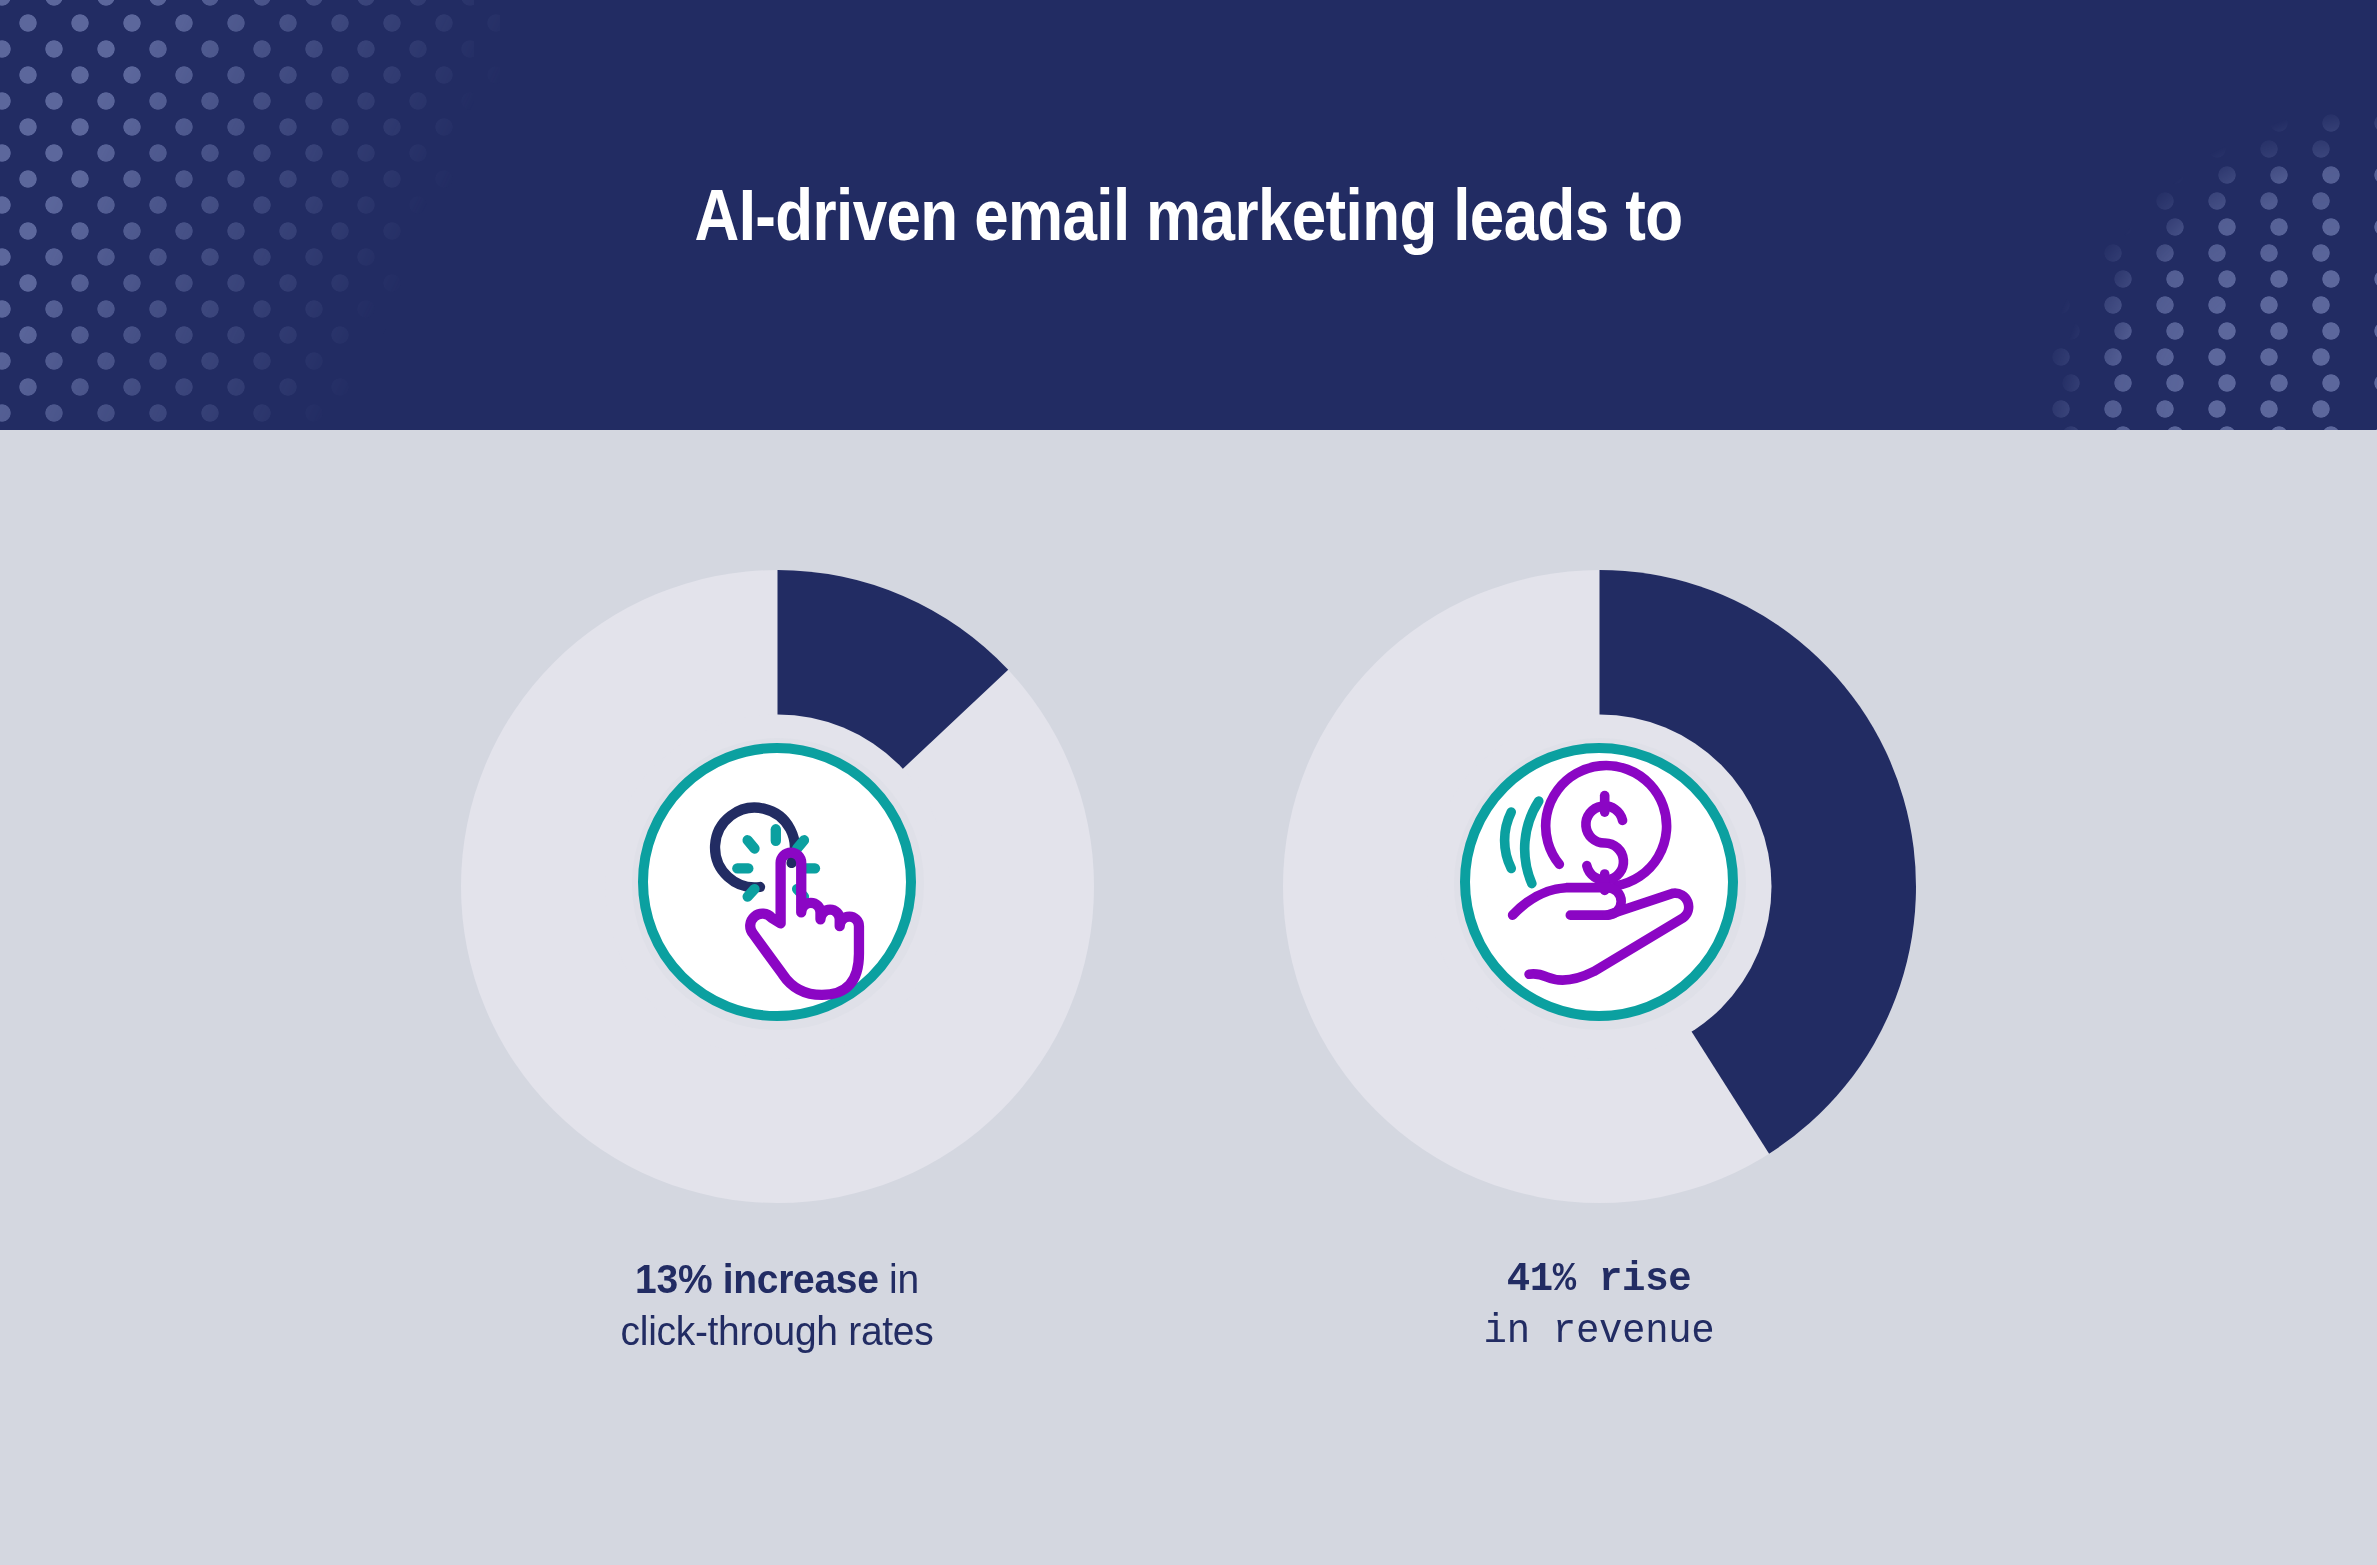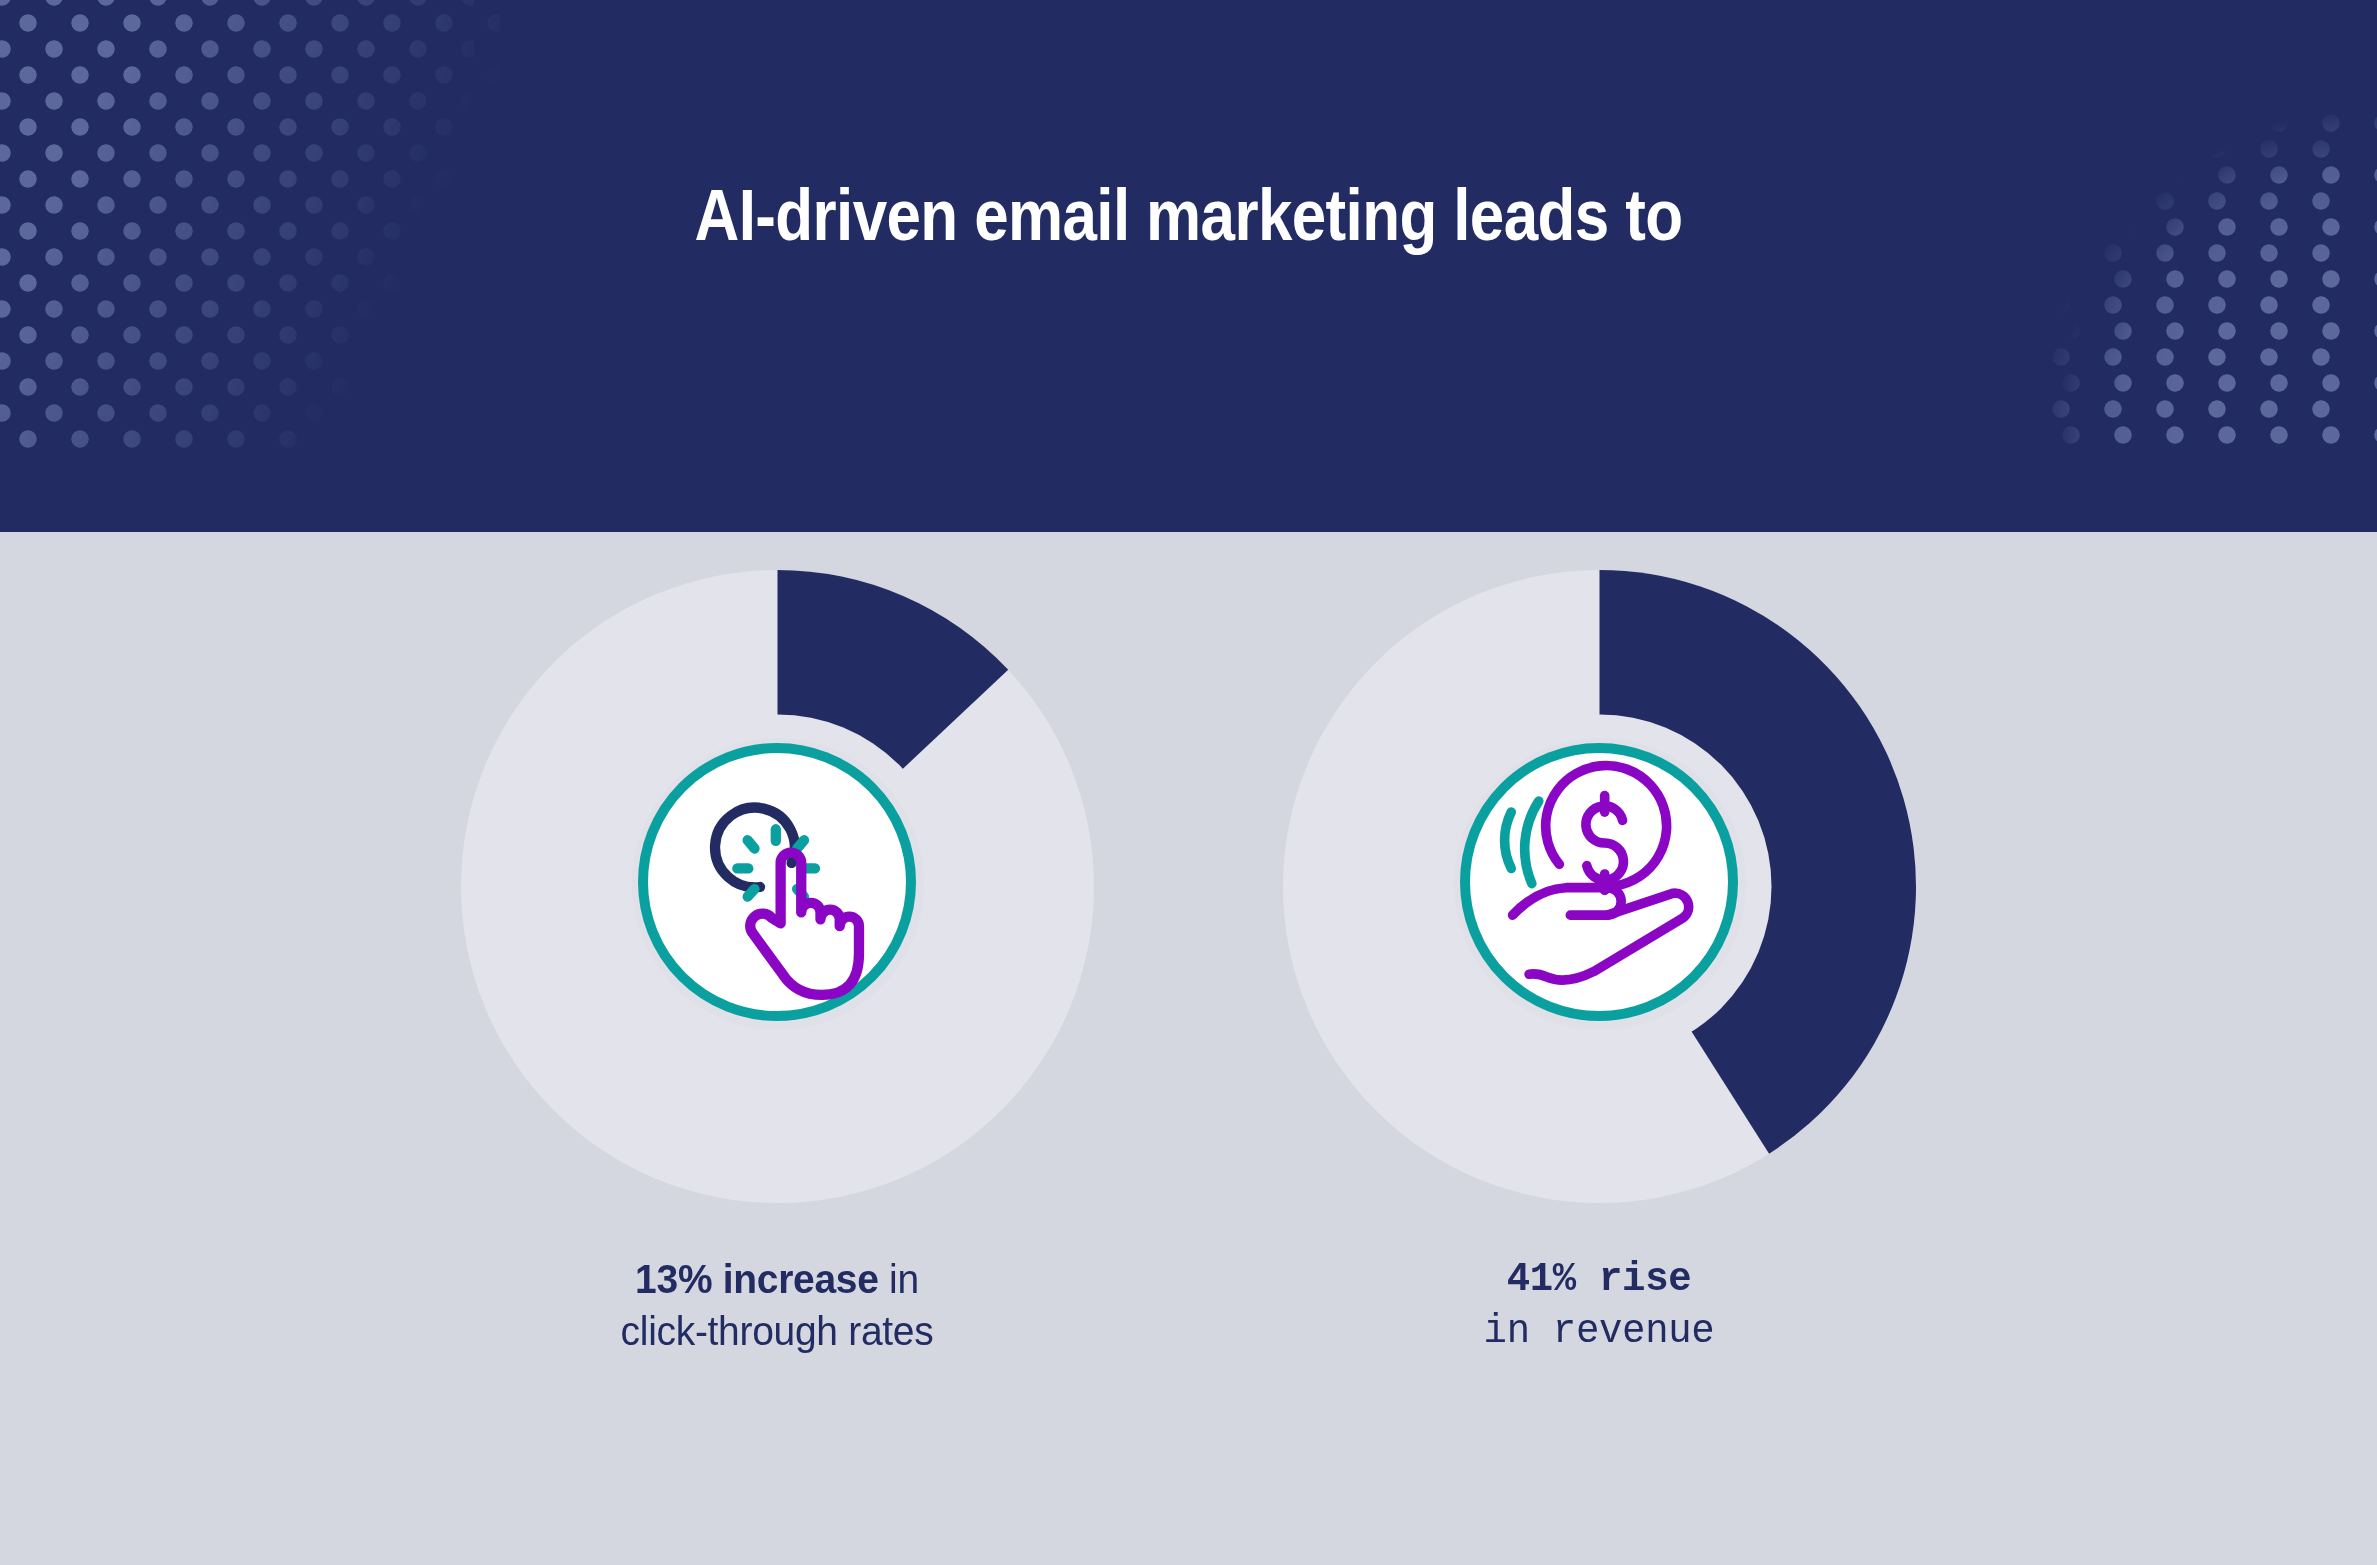--- a/index.html
+++ b/index.html
@@ -7,21 +7,21 @@
   body {
     font-family:"Liberation Sans", sans-serif;
     background:#D4D7E0;
     overflow:hidden;
     position:relative;
   }
 
   
   .header {
     position:absolute; left:0; top:0;
-    width:2377px; height:532px;
+    width:2377px; height:430px;
     background:#222C63;
     overflow:hidden;
   }
   .dots-left {
     position:absolute; left:-6.9px; top:-12.4px;
     width:481px; height:440px;
     background-image:radial-gradient(circle at 9px 9px, #5C679C 8.3px, rgba(92,103,156,0) 9px);
     background-size:52px 52px;
     -webkit-mask-image:linear-gradient(115deg, rgba(0,0,0,1) 0%, rgba(0,0,0,1) 22%, rgba(0,0,0,0.55) 48%, rgba(0,0,0,0) 78%);
     mask-image:linear-gradient(115deg, rgba(0,0,0,1) 0%, rgba(0,0,0,1) 22%, rgba(0,0,0,0.55) 48%, rgba(0,0,0,0) 78%);

